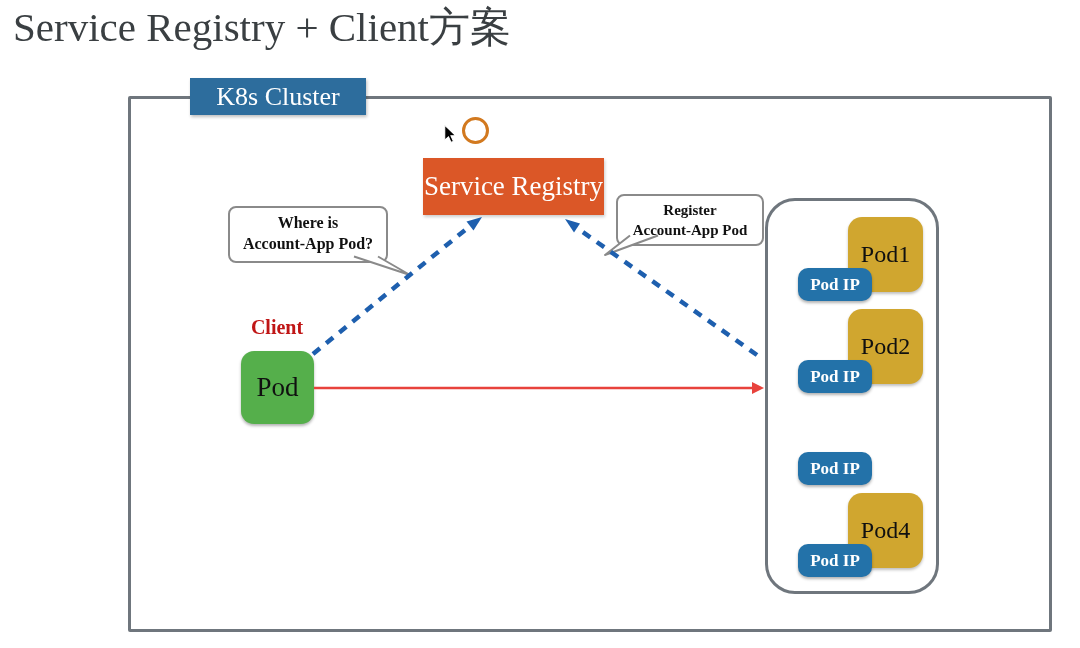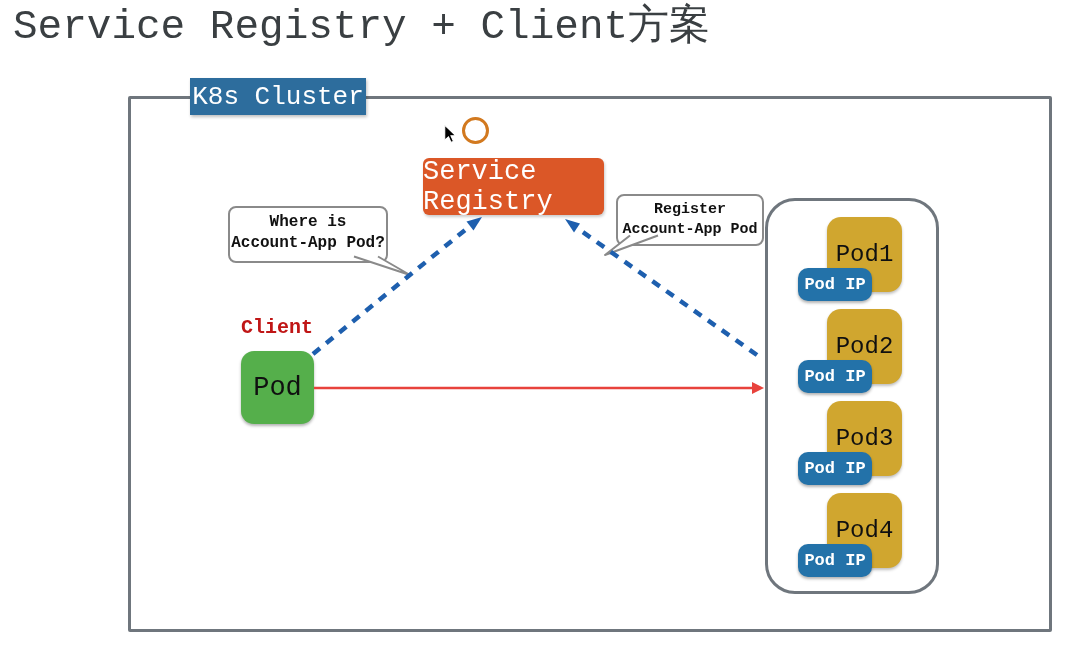--- a/index.html
+++ b/index.html
@@ -1,37 +1,37 @@
 <!DOCTYPE html>
 <html style="--title-text: #3A3F42; --k8s-label-bg: #2D6D9D; --service-registry-bg: #DB5727; --client-pod-bg: #55AF4B; --pod-bg: #D0A62F; --pod-ip-bg: #2372A9; --red-label: #C01616; --register-arrow: #1E5FAE; --invoke-arrow: #E8423C; --border-gray: #6F767D; --watermark-text: #A7ADB3;"><head>
 <meta charset="utf-8">
 <style>
   html,body{margin:0;padding:0;background:#fff;}
   .stage{
     position:relative;width:1080px;height:648px;overflow:hidden;
-    font-family:Liberation Mono, monospace;background:#fff;
+    font-family:Liberation Serif, serif;background:#fff;
   }
   .page-title{
     position:absolute;left:13px;top:0px;font-size:41px;line-height:54px;
     font-weight:500;color:var(--title-text,#3A3F42);letter-spacing:0px;white-space:nowrap;
   }
   .cluster-box{
     position:absolute;left:128px;top:96px;width:918px;height:530px;
     border:3px solid var(--border-gray,#6F767D);border-radius:2px;background:transparent;
   }
   .k8s-label{
     position:absolute;left:190px;top:78px;width:176px;height:37px;
     background:var(--k8s-label-bg,#2D6D9D);color:#fff;font-size:26px;
     display:flex;align-items:center;justify-content:center;
     box-shadow:1px 2px 3px rgba(0,0,0,.25);
   }
   .service-registry{
     position:absolute;left:423px;top:158px;width:181px;height:57px;
     background:var(--service-registry-bg,#DB5727);color:#fff;font-size:27px;
-    display:flex;align-items:center;justify-content:center;border-radius:6px;
+    display:flex;align-items:center;justify-content:center;border-radius:0;
     box-shadow:1px 2px 3px rgba(0,0,0,.2);
   }
   .bubble{
     position:absolute;background:#fff;border:2px solid #8a8a8a;border-radius:8px;
     color:#111;font-weight:bold;text-align:center;z-index:4;
   }
   .bubble-where{left:228px;top:206px;width:156px;height:49px;font-size:16px;line-height:21px;padding-top:4px;}
   .bubble-register{left:616px;top:194px;width:144px;height:44px;font-size:15px;line-height:20px;padding-top:4px;}
   .client-label{
     position:absolute;left:237px;top:316px;width:80px;text-align:center;
@@ -46,21 +46,21 @@
   .pod-cluster-title{
     position:absolute;left:765px;top:137px;width:168px;text-align:center;
     font-size:23px;line-height:32px;font-weight:bold;color:var(--red-label,#C01616);
   }
   .pod-cluster{
     position:absolute;left:765px;top:198px;width:168px;height:390px;
     border:3px solid var(--border-gray,#6F767D);border-radius:30px;background:transparent;
   }
   .pod-group{position:absolute;left:790px;width:120px;height:86px;}
   .pod-box{
-    position:absolute;left:37px;top:0;width:75px;height:75px;border-radius:14px;
+    position:absolute;left:58px;top:0;width:75px;height:75px;border-radius:14px;
     background:var(--pod-bg,#D0A62F);color:#101010;font-size:24px;
     display:flex;align-items:center;justify-content:center;
     box-shadow:0 2px 3px rgba(0,0,0,.25);
   }
   .pod-ip{
     position:absolute;left:0;top:51px;width:74px;height:33px;border-radius:10px;
     background:var(--pod-ip-bg,#2372A9);color:#fff;font-size:17px;font-weight:bold;
     display:flex;align-items:center;justify-content:center;
     box-shadow:0 2px 3px rgba(0,0,0,.3);
     margin-left:8px;
@@ -98,21 +98,20 @@
   <div>
       <div class="pod-group" style="top: 217px;">
         <div class="pod-box">Pod1</div>
         <div class="pod-ip">Pod IP</div>
       </div>
       <div class="pod-group" style="top: 309px;">
         <div class="pod-box">Pod2</div>
         <div class="pod-ip">Pod IP</div>
       </div>
       <div class="pod-group" style="top: 401px;">
-        <div class="pod-box">Pod3</div>
         <div class="pod-ip">Pod IP</div>
       </div>
       <div class="pod-group" style="top: 493px;">
         <div class="pod-box">Pod4</div>
         <div class="pod-ip">Pod IP</div>
       </div>
     </div>
 
   <div class="bubble bubble-where">
     <div>Where is</div>

